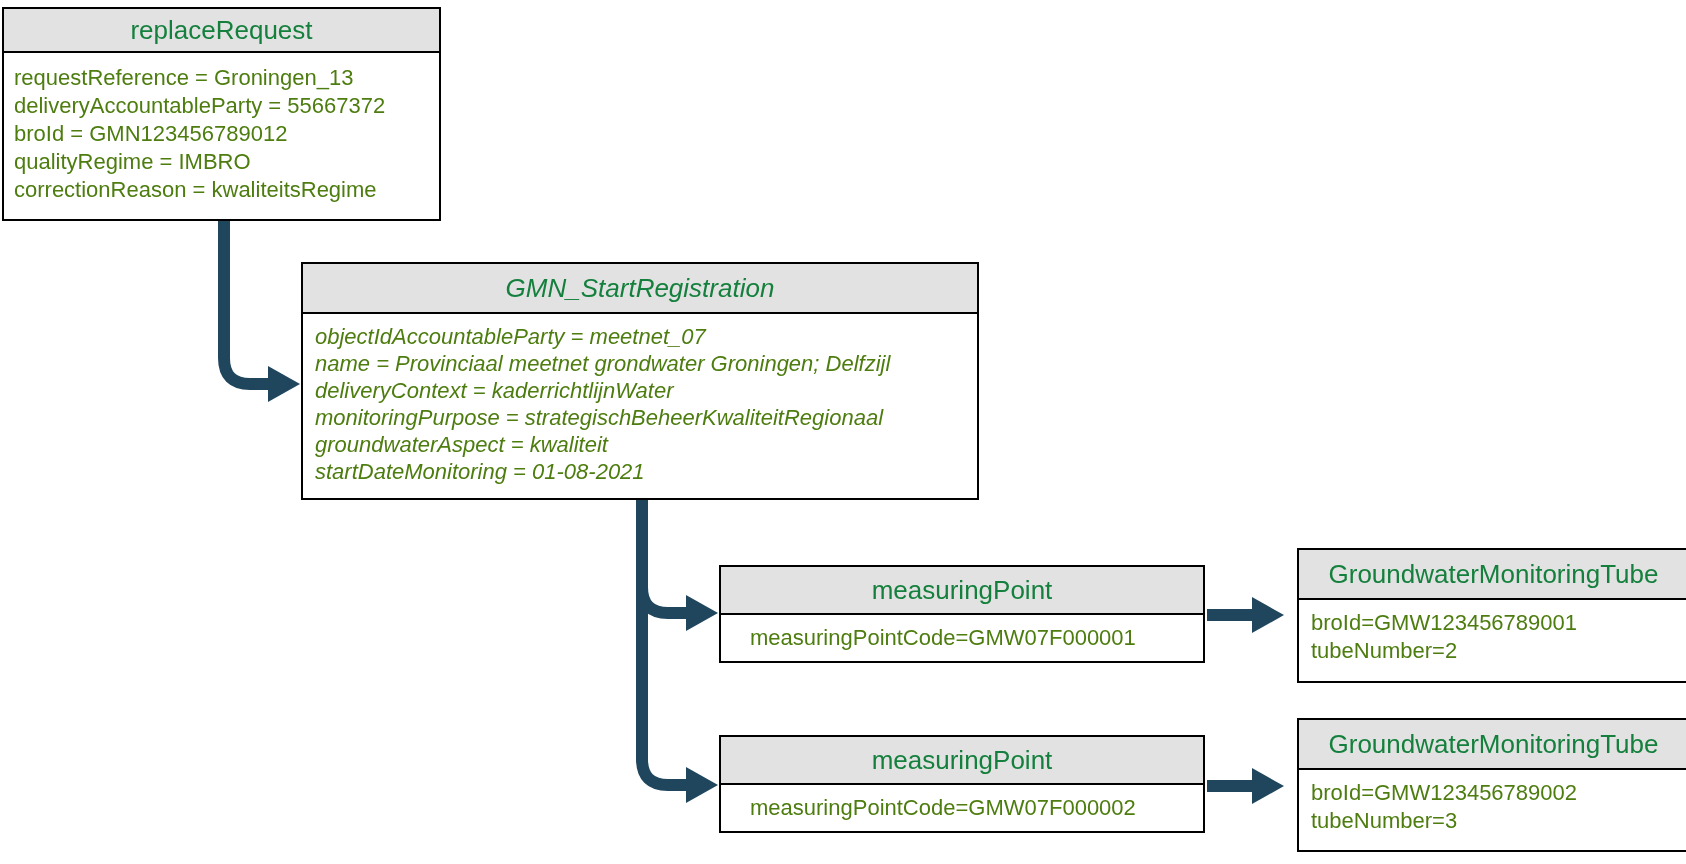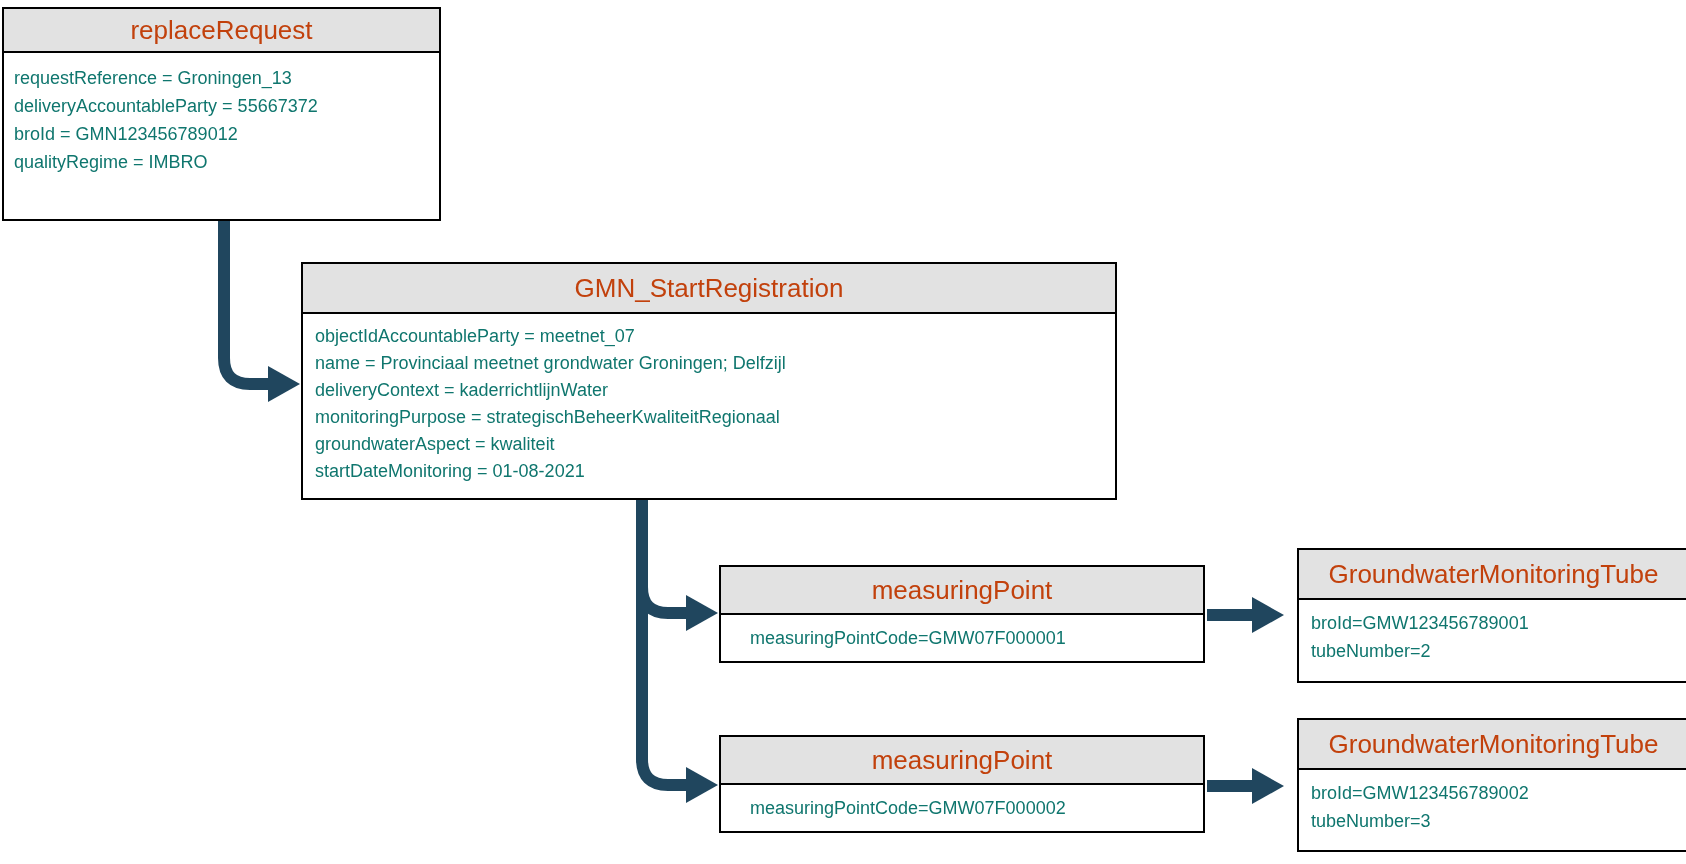--- a/index.html
+++ b/index.html
@@ -33,37 +33,37 @@
     border: 2.5px solid var(--border-color, #000);
     overflow: hidden;
   }
   .node-header {
     background: var(--header-fill, #E2E2E2);
     border-bottom: 2.5px solid var(--border-color, #000);
     display: flex;
     align-items: center;
     justify-content: center;
     font-size: 26px;
-    color: #c2410c;
+    color: #15803d;
     white-space: nowrap;
   }
   .node-body {
     padding: 9px 10px 0 10px;
-    font-size: 18px;
-    color: #0f766e;
+    font-size: 22px;
+    color: #4d7c0f;
     white-space: nowrap;
   }
   .node-line { display: block; }
 
   
   .n-replace  { left: 2px;    top: 7px;   width: 439px; height: 214px; }
   .n-replace .node-header { height: 44px; }
   .n-replace .node-body   { line-height: 28px; padding-top: 11px; }
 
-  .n-gmn      { left: 301px;  top: 262px; width: 816px; height: 238px; }
+  .n-gmn      { left: 301px;  top: 262px; width: 678px; height: 238px; font-style: italic; }
   .n-gmn .node-header { height: 50px; }
   .n-gmn .node-body   { line-height: 27px; padding-left: 12px; }
 
   .n-mp1, .n-mp2 { left: 719px; top: 565px; width: 486px; height: 98px; }
   .n-mp2 { top: 735px; }
   .n-mp1 .node-header, .n-mp2 .node-header { height: 48px; text-align: right; }
   .n-mp1 .node-body, .n-mp2 .node-body { padding-top: 9px; line-height: 28px; padding-left: 29px; }
 
   .n-tube1, .n-tube2 { left: 1285px; top: 548px; width: 393px; height: 135px; margin-left: 12px; }
   .n-tube2 { top: 718px; height: 134px; }
@@ -103,20 +103,21 @@
     </g>
   </svg>
 
   <div class="node n-replace">
     <div class="node-header">replaceRequest</div>
     <div class="node-body">
       <span class="node-line">requestReference = Groningen_13</span>
       <span class="node-line">deliveryAccountableParty = 55667372</span>
       <span class="node-line">broId = GMN123456789012</span>
       <span class="node-line">qualityRegime = IMBRO</span>
+      <span class="node-line">correctionReason = kwaliteitsRegime</span>
     </div>
   </div>
 
   <div class="node n-gmn">
     <div class="node-header">GMN_StartRegistration</div>
     <div class="node-body">
       <span class="node-line">objectIdAccountableParty = meetnet_07</span>
       <span class="node-line">name = Provinciaal meetnet grondwater Groningen; Delfzijl</span>
       <span class="node-line">deliveryContext = kaderrichtlijnWater</span>
       <span class="node-line">monitoringPurpose = strategischBeheerKwaliteitRegionaal</span>

